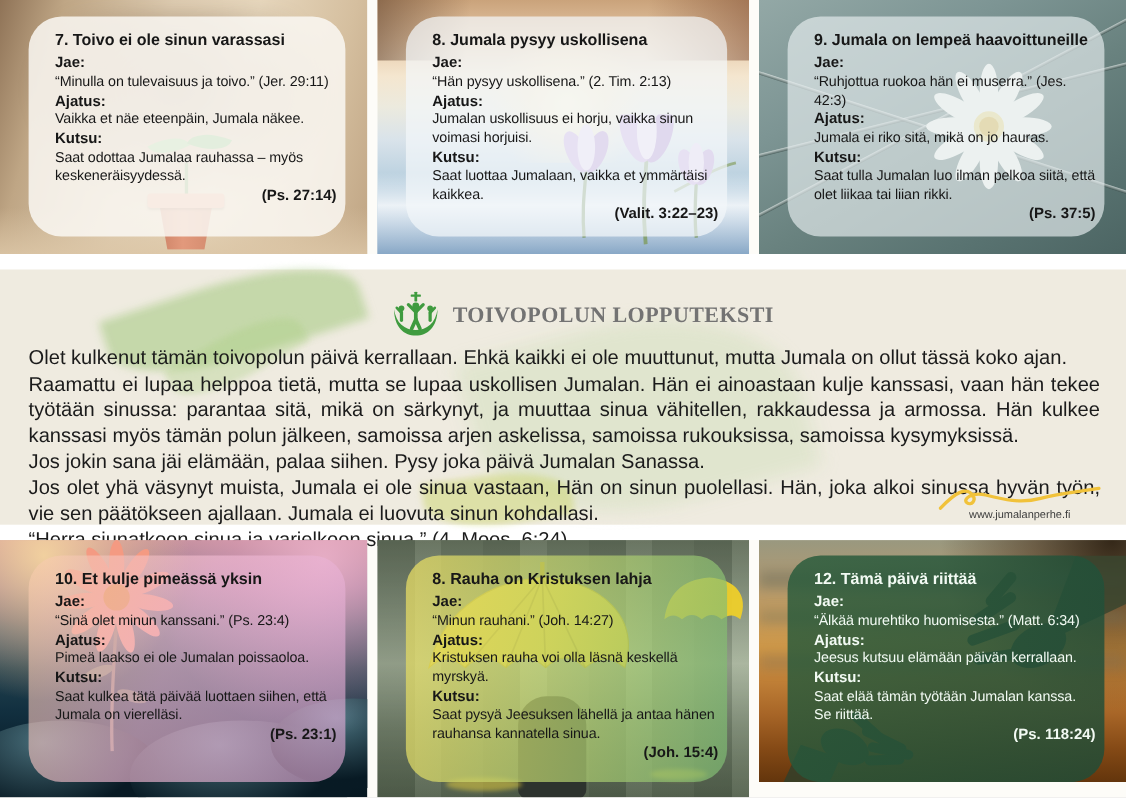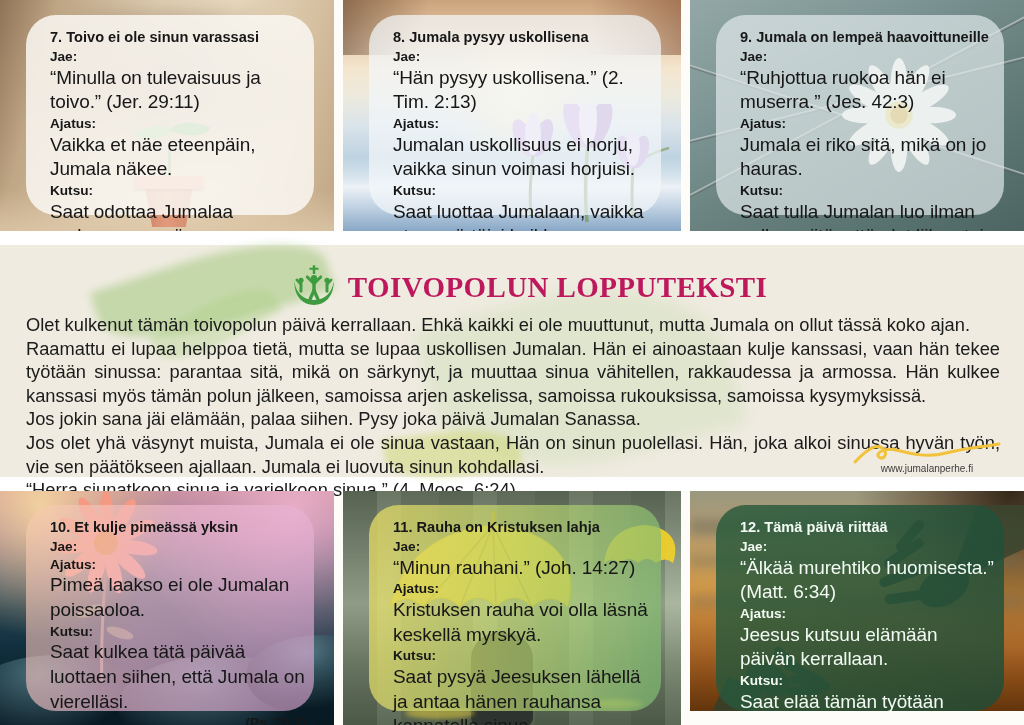--- a/index.html
+++ b/index.html
@@ -81,34 +81,34 @@
   .t2 .panel,.t5 .panel{width:292px;}
   .t4 .panel,.t5 .panel,.t6 .panel{top:14px;height:206px;}
   .ov7{background:rgba(250,248,243,.85);}
   .ov8{background:rgba(242,246,250,.72);}
   .ov9{background:rgba(228,236,237,.68);}
   .ov10{background:linear-gradient(115deg,rgba(248,205,170,.60) 0%,rgba(240,185,210,.66) 45%,rgba(225,170,215,.62) 100%);}
   .ov11{background:linear-gradient(100deg,rgba(228,217,100,.78) 0%,rgba(190,210,110,.72) 45%,rgba(125,185,115,.72) 100%);}
   .ov12{background:linear-gradient(120deg,rgba(42,92,60,.84),rgba(30,76,56,.82));color:#f2faf3;}
   .ctitle{font-weight:bold;font-size:14.6px;margin-bottom:1px;}
   .clabel{font-weight:bold;font-size:13.6px;}
-  .ctext{font-size:19px;letter-spacing:-0.1px;}
+  .ctext{font-size:13px;letter-spacing:-0.1px;}
   .cref{font-weight:bold;font-size:13.6px;text-align:right;}
 
   
   .middle{position:absolute;left:0;top:231px;width:1024px;height:260px;background:#ffffff;}
   .band{position:absolute;left:0;top:14px;width:1024px;height:232px;background:#efebe0;}
   .leaf{position:absolute;border-radius:0 60% 0 60%;}
   .lfA{left:95px;top:10px;width:235px;height:72px;transform:rotate(-18deg);background:rgba(150,195,110,.48);filter:blur(4px);}
   .lfB{left:150px;top:58px;width:130px;height:42px;transform:rotate(-30deg);background:rgba(170,205,130,.35);filter:blur(3px);}
   .lfC{left:430px;top:45px;width:300px;height:175px;transform:rotate(-15deg);background:rgba(165,205,135,.20);filter:blur(8px);}
   .lfD{left:385px;top:186px;width:135px;height:46px;transform:rotate(-8deg);background:rgba(205,215,120,.55);filter:blur(3px);}
   .title-row{position:absolute;left:0;top:20px;width:1024px;display:flex;justify-content:center;align-items:center;gap:13px;transform:translateX(18px);}
   .logo{width:42px;height:44px;flex:0 0 auto;}
-  .main-title{font-family:"Liberation Serif",serif;font-weight:bold;font-size:29px;letter-spacing:.4px;color:#be185d;margin:0;}
+  .main-title{font-family:"Liberation Serif",serif;font-weight:bold;font-size:20px;letter-spacing:.4px;color:#737373;margin:0;}
   .paras{position:absolute;left:26px;top:68px;width:974px;font-size:18.3px;line-height:23.6px;color:#1b1b1b;text-align:justify;}
   .paras p{margin:0;}
   .site{position:absolute;right:22px;top:196px;display:flex;flex-direction:column;align-items:center;}
   .site-url{font-size:10px;color:#3c3c3c;margin-top:-2px;}
 </style>
 </head>
 <body>
 
 <div class="page">
 
@@ -271,20 +271,21 @@
           <ellipse cx="58" cy="22" rx="7" ry="22" transform="rotate(264 58 52)"></ellipse>
           <ellipse cx="58" cy="22" rx="7" ry="22" transform="rotate(297 58 52)"></ellipse>
           <ellipse cx="58" cy="22" rx="7" ry="22" transform="rotate(330 58 52)"></ellipse>
         </g>
         <circle cx="58" cy="52" r="12" fill="#e8903f"></circle>
       </svg>
     </div>
     <div class="panel ov10">
       <div class="ctitle">10. Et kulje pimeässä yksin</div>
       <div class="clabel">Jae:</div>
+      <div class="ctext">“Sinä olet minun kanssani.” (Ps. 23:4)</div>
       <div class="clabel">Ajatus:</div>
       <div class="ctext">Pimeä laakso ei ole Jumalan poissaoloa.</div>
       <div class="clabel">Kutsu:</div>
       <div class="ctext">Saat kulkea tätä päivää luottaen siihen, että Jumala on vierelläsi.</div>
       <div class="cref">(Ps. 23:1)</div>
     </div>
   </div>
 
   <div class="tile t5">
     <div class="photo photo11">
@@ -300,21 +301,21 @@
             <path d="M115 16 L154 98"></path>
         </g>
       </svg>
       <svg class="umb-small" viewBox="0 0 92 54">
         <path d="M46 6 C20 8 8 22 5 44 Q13 37 21 44 Q30 36 39 44 Q48 36 57 44 Q66 37 74 44 C82 22 70 8 46 6 Z" fill="#eecf2a" opacity=".95"></path>
       </svg>
       <div class="puddle pd1"></div>
       <div class="puddle pd2"></div>
     </div>
     <div class="panel ov11">
-      <div class="ctitle">11. Rauha on Kristuksen lahja</div>
+      <div class="ctitle">8. Rauha on Kristuksen lahja</div>
       <div class="clabel">Jae:</div>
       <div class="ctext">“Minun rauhani.” (Joh. 14:27)</div>
       <div class="clabel">Ajatus:</div>
       <div class="ctext">Kristuksen rauha voi olla läsnä keskellä myrskyä.</div>
       <div class="clabel">Kutsu:</div>
       <div class="ctext">Saat pysyä Jeesuksen lähellä ja antaa hänen rauhansa kannatella sinua.</div>
       <div class="cref">(Joh. 15:4)</div>
     </div>
   </div>
 

